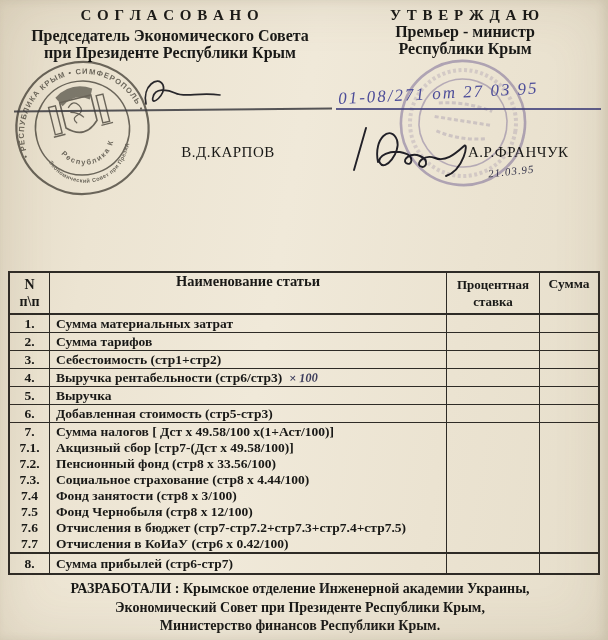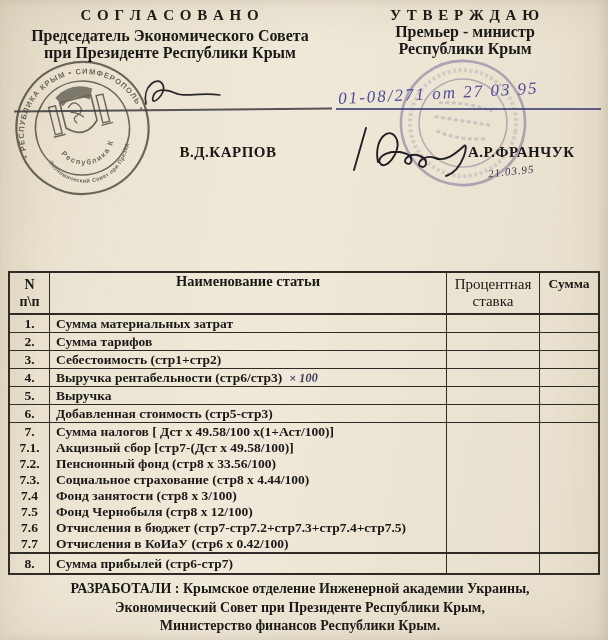--- a/index.html
+++ b/index.html
@@ -8,42 +8,42 @@
     background:linear-gradient(100deg,#e3dac6 0%,#ece4d2 18%,#f0e9d9 45%,#ebe3d1 72%,#e6decb 100%);
     color:#191917;}
   #doc::after{content:"";position:absolute;inset:0;pointer-events:none;
     box-shadow:inset 0 0 55px rgba(110,95,60,.14), inset -4px 0 10px rgba(100,90,60,.12);}
   .abs{position:absolute}
   .ctr{text-align:center}
   
   .hdr-title{font-size:15px;font-weight:700;letter-spacing:1px;white-space:nowrap}
   .hdr-line{font-size:16px;line-height:16.5px;font-weight:700;white-space:nowrap}
   .sig-line{height:2px;background:#3a3a3f;opacity:.85}
-  .name{font-size:15px;font-weight:700;letter-spacing:.5px;white-space:nowrap}
+  .name{font-size:15px;font-weight:400;letter-spacing:.5px;white-space:nowrap}
   .hand-blue{font-style:italic;font-size:17px;letter-spacing:2px;color:#4d4d99;
     transform:rotate(-3deg);white-space:nowrap}
   .hand-dark{font-style:italic;font-size:11px;color:#33334a;transform:rotate(-6deg);letter-spacing:1px}
   .hand-row{font-style:italic;font-size:12.5px;color:#3d3d5c;margin-left:7px;
     display:inline-block;transform:rotate(-2deg)}
   
   .main-title{width:608px;font-size:16px;line-height:19.5px;font-weight:700;letter-spacing:.3px}
   
   .tbl{position:absolute;left:8px;top:271px;width:592px;border:2.5px solid #2e2b26;box-sizing:border-box}
   .trow{display:grid;grid-template-columns:40px 1fr 93px 58px;border-bottom:1.5px solid #2e2b26}
   .trow>div{border-right:1.5px solid #2e2b26;box-sizing:border-box;overflow:hidden}
   .trow>div:last-child{border-right:none}
   .r-head{height:40px;border-bottom:2px solid #2e2b26}
   .r-std{height:17px}
   .r-grp{height:129px;border-bottom:2px solid #2e2b26}
   .r-last{height:19px;border-bottom:none}
   .c-num{font-size:13.5px;line-height:17px;font-weight:700;text-align:center}
   .c-name{font-size:13.5px;line-height:17px;font-weight:700;padding-left:6px;white-space:nowrap}
   .h-num{font-size:14px;line-height:17px;font-weight:700;text-align:center;padding-top:3px}
   .h-name{display:flex;align-items:flex-start;justify-content:center;font-size:14.5px;font-weight:700;}
-  .h-pct{font-size:15px;line-height:17px;font-weight:400;text-align:center;padding-top:3px}
+  .h-pct{font-size:13px;line-height:17px;font-weight:700;text-align:center;padding-top:3px}
   .h-sum{font-size:13.5px;font-weight:700;text-align:center;padding-top:3px}
   .g-line{height:16px;font-size:13.5px;line-height:16px;font-weight:700;white-space:nowrap}
   .g-stack{padding-top:1px}
   .g-stack .g-line{padding-left:6px}
   .g-numstack .g-line{padding-left:0;text-align:center}
   
   .footer-line{font-size:14px;line-height:18.5px;font-weight:700}
   
   .seal-gray{opacity:.82;mix-blend-mode:multiply}
   .stamp-purple{opacity:.72;filter:blur(.4px);mix-blend-mode:multiply}

